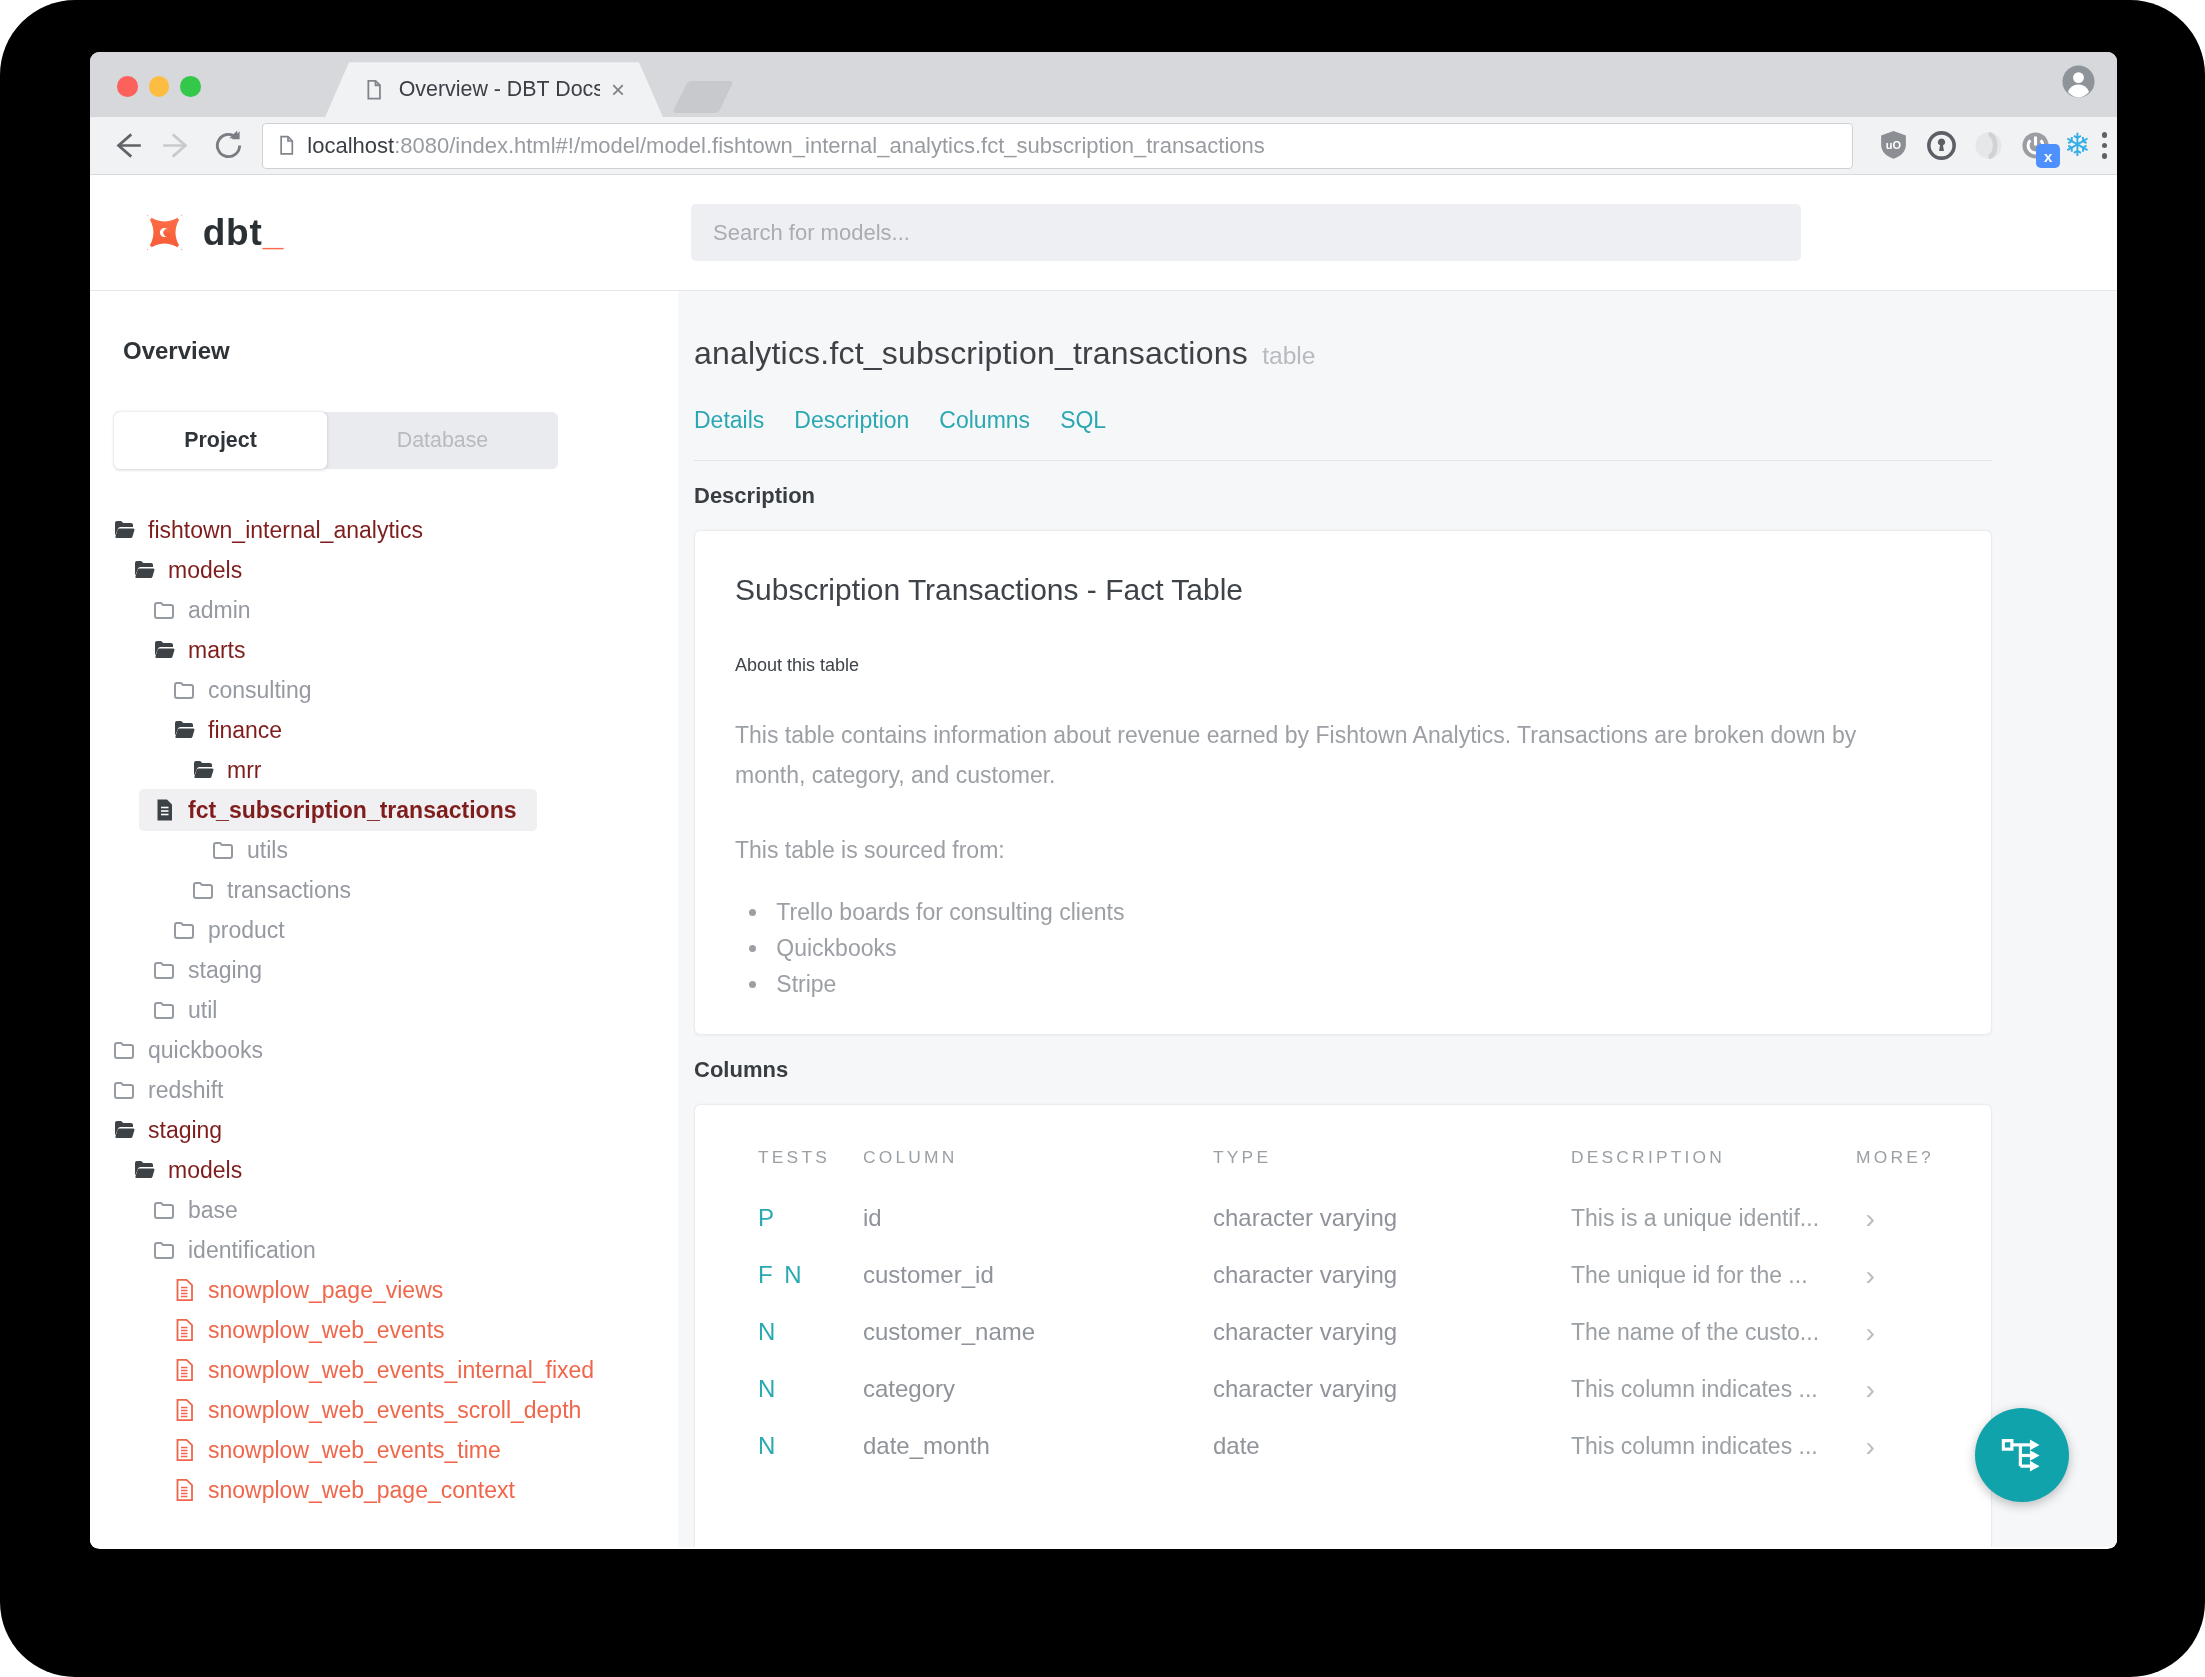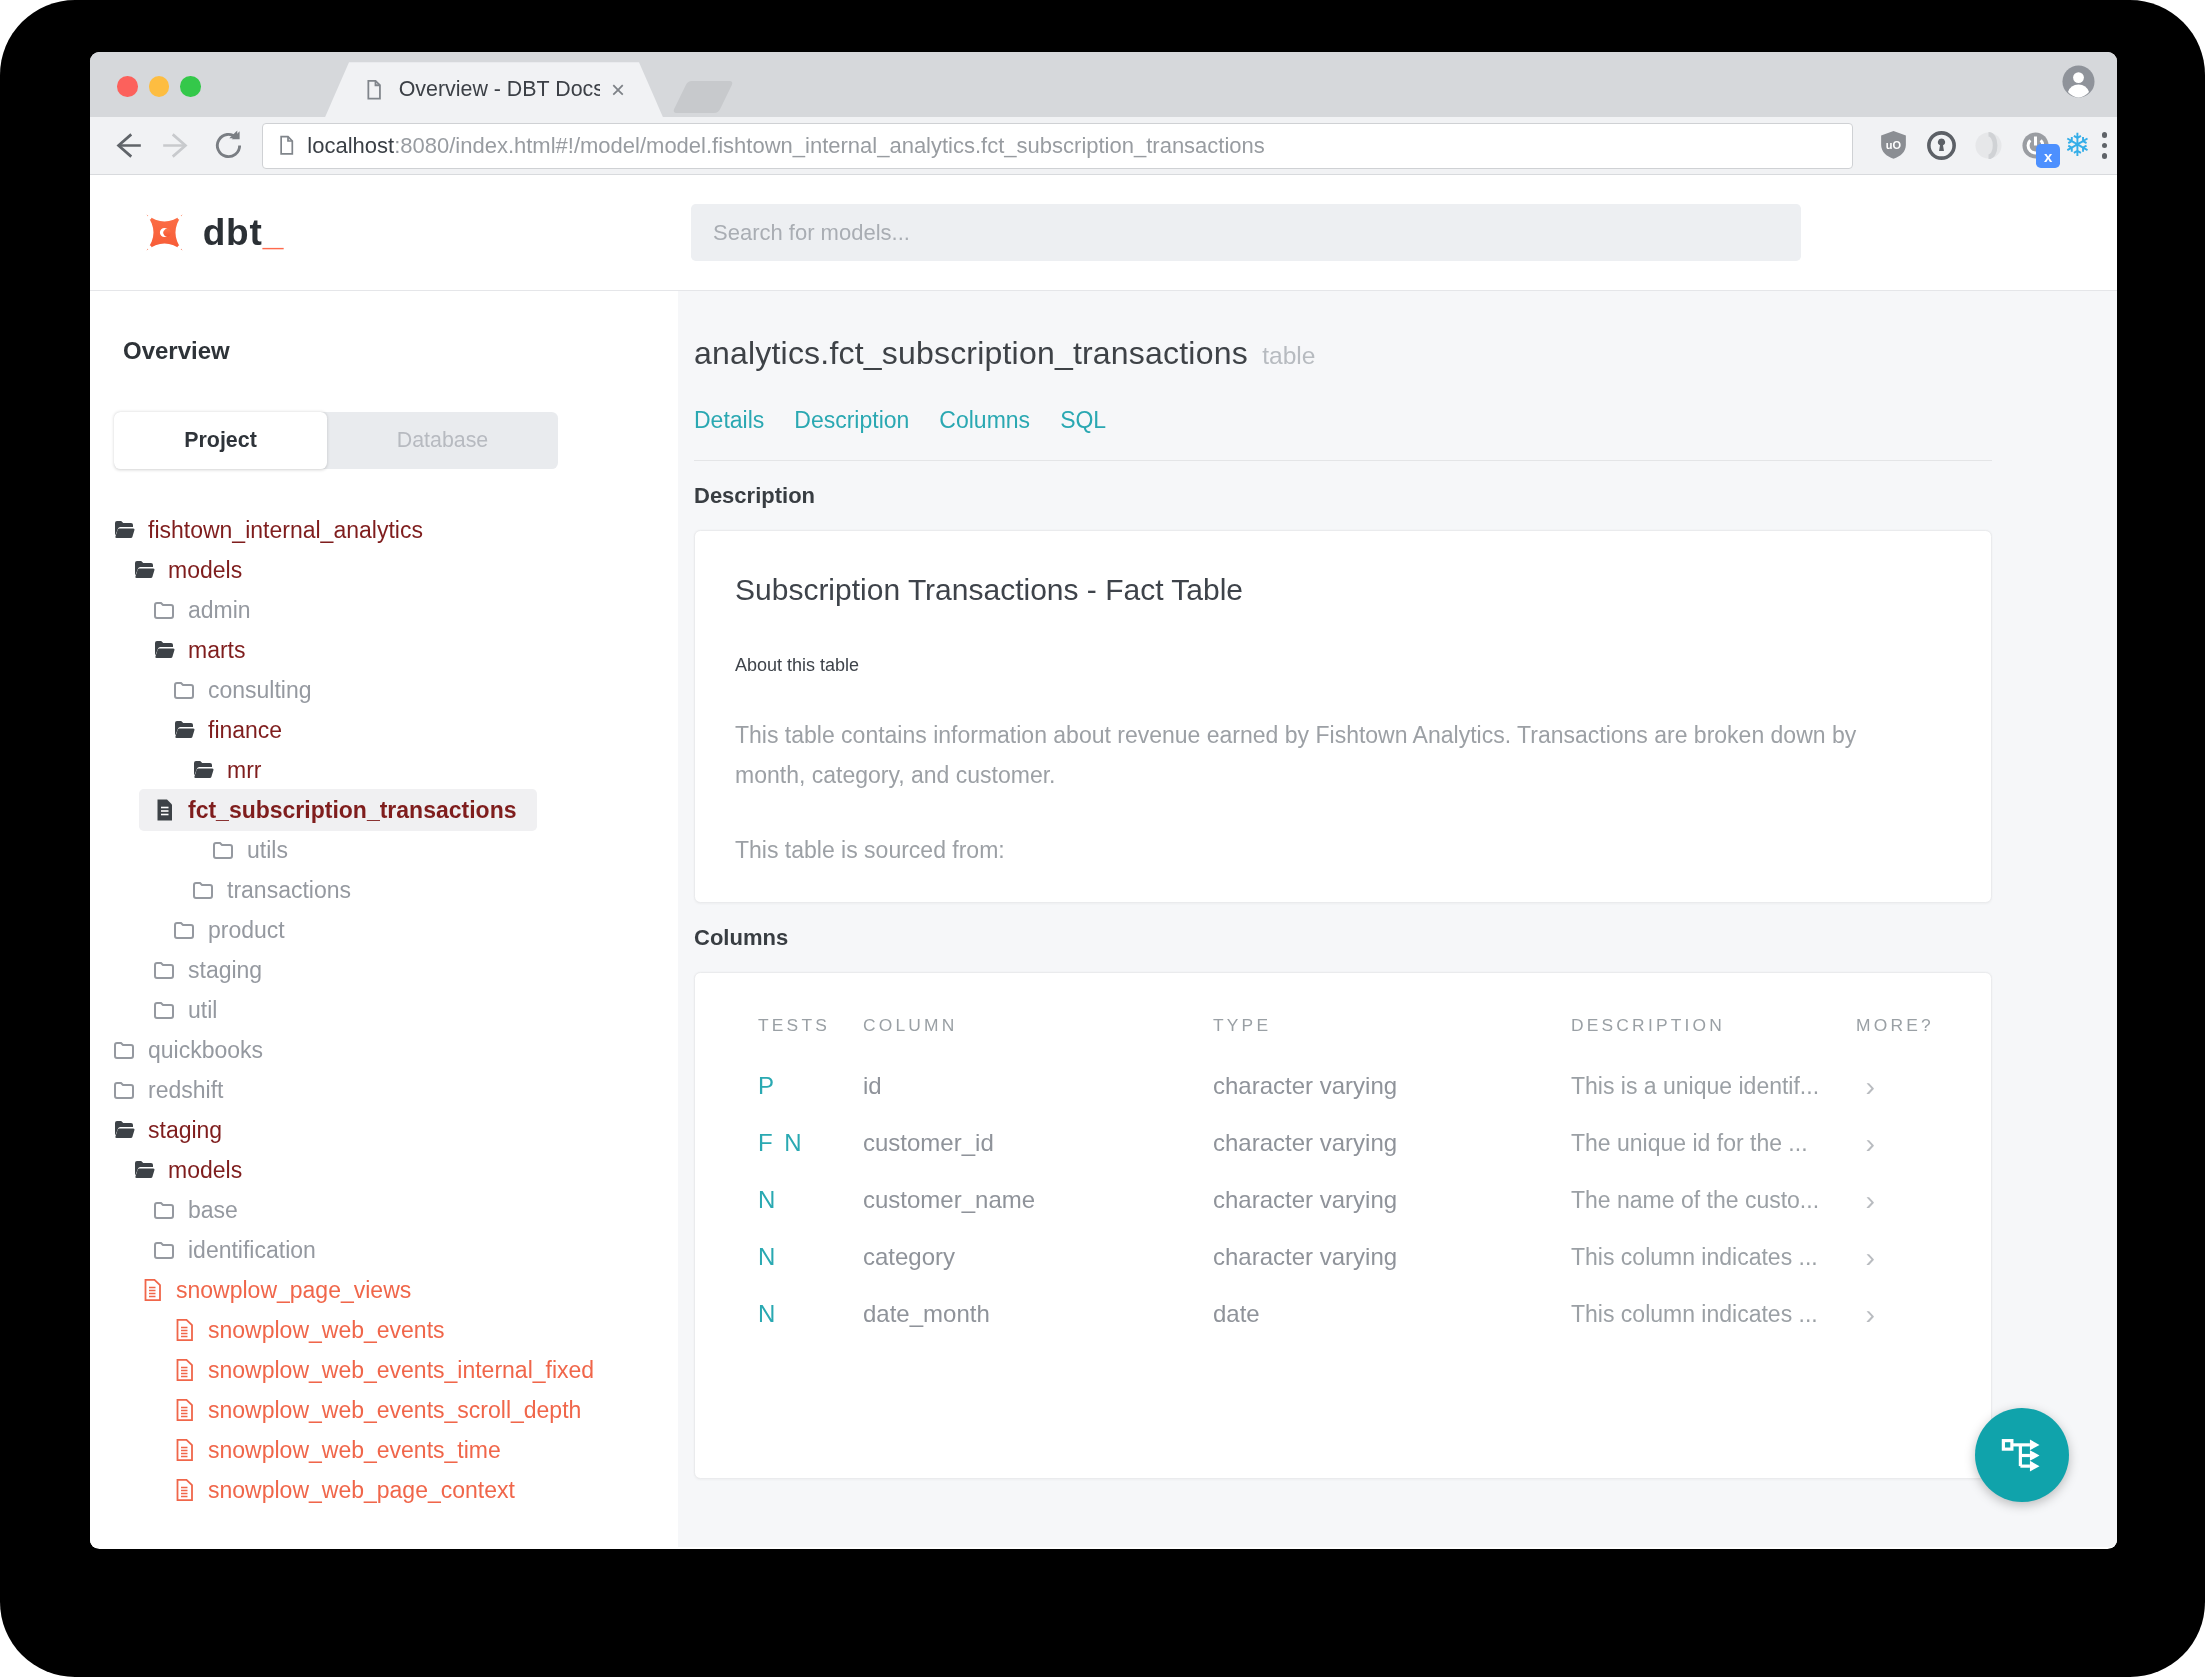--- a/index.html
+++ b/index.html
@@ -446,21 +446,21 @@
               <div class="tree-row t-gray" style="padding-left: 62px;">
                 <span class="pill">
                   <span class="ticon">
                     <svg viewBox="0 0 24 24" fill="none" stroke="#9599a0" stroke-width="2">
                       <path d="M3 7a2 2 0 0 1 2-2h4l2 2h8a2 2 0 0 1 2 2v9a2 2 0 0 1-2 2H5a2 2 0 0 1-2-2z"></path>
                     </svg>
                   </span>
                   <span class="tlabel">identification</span>
                 </span>
               </div>
-              <div class="tree-row t-red" style="padding-left: 50px;">
+              <div class="tree-row t-red" style="padding-left: 82px;">
                 <span class="pill">
                   <span class="ticon">
                     <svg viewBox="0 0 24 24" fill="none" stroke="#f0664a" stroke-width="1.8">
                       <path d="M5.5 1.8h9L20 7.2v15H5.5z"></path>
                       <g stroke-width="1.5">
                         <path d="M9 9.5h6.5"></path>
                         <path d="M9 12.5h6.5"></path>
                         <path d="M9 15.5h6.5"></path>
                         <path d="M9 18.5h6.5"></path>
                       </g>
@@ -565,20 +565,25 @@
               <a href="#">SQL</a>
             </nav>
             <hr class="rule">
 
             <h3 class="section-h">Description</h3>
             <div class="card desc-card">
               <h2>Subscription Transactions - Fact Table</h2>
               <h3>About this table</h3>
               <p>This table contains information about revenue earned by Fishtown Analytics. Transactions are broken down by month, category, and customer.</p>
               <p>This table is sourced from:</p>
+              <ul>
+                <li>Trello boards for consulting clients</li>
+                <li>Quickbooks</li>
+                <li>Stripe</li>
+              </ul>
             </div>
 
             <h3 class="section-h">Columns</h3>
             <div class="card cols-card">
               <div class="tgrid thead">
                 <span>TESTS</span>
                 <span>COLUMN</span>
                 <span>TYPE</span>
                 <span>DESCRIPTION</span>
                 <span>MORE?</span>

